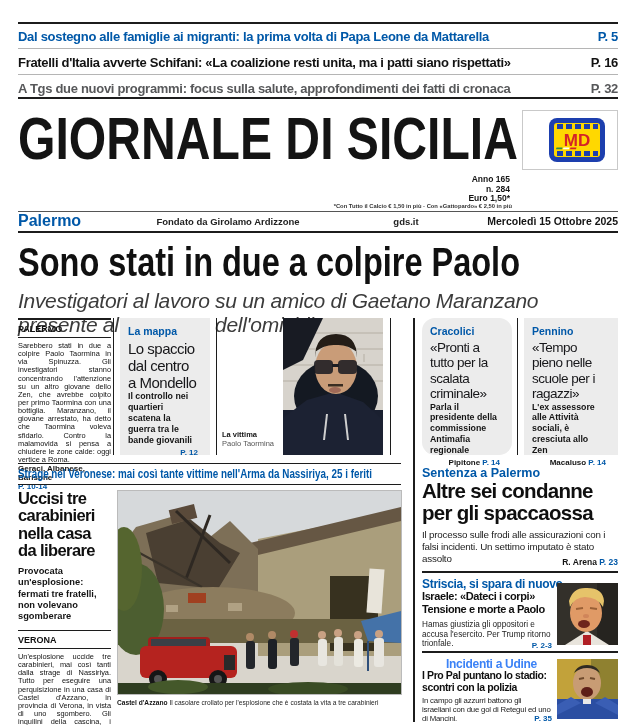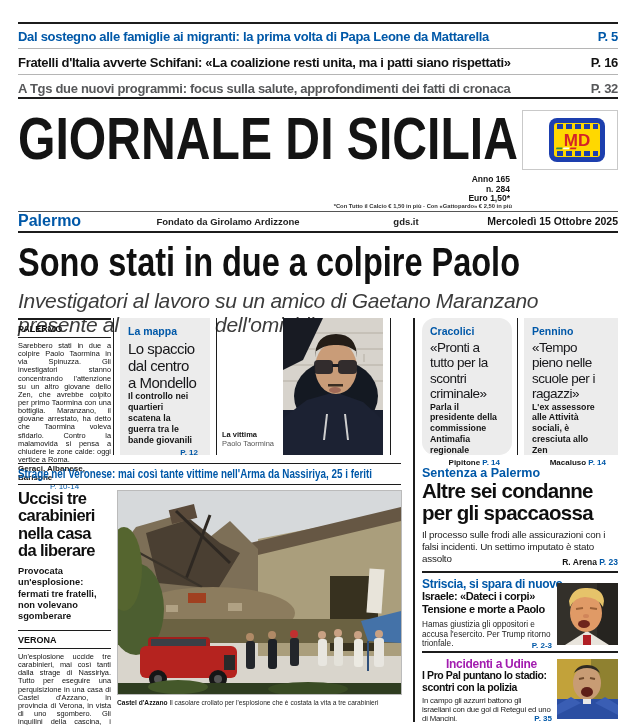--- a/index.html
+++ b/index.html
@@ -15,21 +15,21 @@
   .graybox{position:absolute;background:#ececec;box-sizing:border-box;padding:7px 12px 6px 8px;display:flex;flex-direction:column;}
   .box-kicker{font-size:10.5px;font-weight:bold;color:#0058a8;}
   .box-title{font-size:13.5px;line-height:1.14;letter-spacing:-0.5px;color:#17171a;margin-top:3px;}
   .box-sub{font-weight:bold;font-size:8.8px;line-height:1.25;color:#141414;margin-top:auto;}
   .box-byline{font-size:8px;text-align:right;margin-top:2px;}
   .box-byline .name{font-weight:bold;color:#141414;}
   .box-byline .pg{font-weight:bold;color:#0058a8;}
   .body-sm{font-size:7.4px;line-height:1.1;text-align:justify;color:#111;}
   .col-kicker{border-top:2px solid #1c1c1c;border-bottom:1px solid #1c1c1c;font-size:9px;font-weight:bold;color:#111;padding:4px 0 3px 0;}
   .byline-right{font-size:8px;font-weight:bold;text-align:left;color:#141414;}
-  .page-right{font-size:8px;font-weight:normal;text-align:center;color:#0058a8;}
+  .page-right{font-size:8px;font-weight:bold;text-align:left;color:#0058a8;}
   svg text{font-family:"Liberation Sans","DejaVu Sans",sans-serif;}
 </style>
 </head>
 <body>
 
 <div id="page">
 
   <div class="hrule" style="left:18px;top:22px;width:600px;height:2px;"></div>
 
   <div class="teaser-row" style="top:24px;color:#0058a8;">
@@ -139,21 +139,21 @@
     <ellipse cx="52" cy="72" rx="6" ry="3" fill="#a06a58"></ellipse>
     <line x1="44" y1="96" x2="41" y2="122" stroke="#cfcfcf" stroke-width="2"></line>
     <line x1="62" y1="96" x2="65" y2="122" stroke="#cfcfcf" stroke-width="2"></line>
   </svg>
   <div class="vrule" style="left:390px;top:318px;height:137px;"></div>
 
   <div class="vrule" style="left:413px;top:318px;height:404px;width:2px;"></div>
 
   <div class="graybox" style="left:422px;top:318px;width:90px;height:137px;border-radius:13px;">
     <div class="box-kicker">Cracolici</div>
-    <div class="box-title">«Pronti a tutto per la scontri criminale»</div>
+    <div class="box-title">«Pronti a tutto per la scalata criminale»</div>
     <div class="box-sub">Parla il presidente della commissione Antimafia regionale</div>
     <div class="box-byline"><span class="name">Pipitone</span> <span class="pg">P. 14</span></div>
   </div>
   <div class="vrule" style="left:517px;top:318px;height:137px;"></div>
 
   <div class="graybox" style="left:524px;top:318px;width:94px;height:137px;">
     <div class="box-kicker">Pennino</div>
     <div class="box-title">«Tempo pieno nelle scuole per i ragazzi»</div>
     <div class="box-sub">L'ex assessore alle Attività sociali, è cresciuta allo Zen</div>
     <div class="box-byline"><span class="name">Macaluso</span> <span class="pg">P. 14</span></div>
@@ -246,21 +246,21 @@
     <rect x="26" y="52" width="8" height="10" fill="#b01f24"></rect>
     <ellipse cx="29" cy="30" rx="16" ry="19" fill="#e09a66"></ellipse>
     <path d="M12,18 Q16,4 30,5 Q46,5 47,18 L46,24 Q40,14 28,14 Q18,14 13,24 Z" fill="#e6c36a"></path>
     <ellipse cx="27" cy="41" rx="6" ry="4" fill="#6e241c"></ellipse>
     <line x1="19" y1="26" x2="26" y2="25" stroke="#9a6036" stroke-width="2"></line>
     <line x1="33" y1="25" x2="40" y2="26" stroke="#9a6036" stroke-width="2"></line>
     <ellipse cx="29" cy="33" rx="3" ry="2" fill="#d0855a"></ellipse>
   </svg>
   <div class="hrule" style="left:422px;top:651px;width:196px;height:1.5px;"></div>
 
-  <div class="abs" style="left:422px;top:657px;font-size:12px;font-weight:bold;color:#a21caf;letter-spacing:-0.3px;padding-left:24px;">Incidenti a Udine</div>
+  <div class="abs" style="left:422px;top:657px;font-size:12px;font-weight:bold;color:#3b82f6;letter-spacing:-0.3px;padding-left:24px;">Incidenti a Udine</div>
   <div class="abs" style="left:422px;top:669px;width:136px;font-size:10.5px;font-weight:bold;line-height:1.18;letter-spacing:-0.4px;color:#0f0f0f;">I Pro Pal puntano lo stadio: scontri con la polizia</div>
   <div class="abs" style="left:422px;top:696px;width:130px;font-size:7.8px;line-height:1.18;color:#1c1c1c;letter-spacing:-0.2px;">In campo gli azzurri battono gli israeliani con due gol di Retegui ed uno di Mancini.</div>
   <div class="abs" style="left:422px;top:714px;width:130px;text-align:right;font-size:8px;font-weight:bold;color:#0058a8;">P. 35</div>
   <svg class="abs" style="left:557px;top:659px;" width="61" height="60">
     <rect width="61" height="60" fill="#c2a23a"></rect>
     <rect x="34" width="27" height="60" fill="#8f8130"></rect>
     <rect x="0" y="40" width="61" height="20" fill="#2b4ea2"></rect>
     <polygon points="0,46 14,38 24,44 0,56" fill="#3a5eb4"></polygon>
     <polygon points="61,46 48,38 38,44 61,56" fill="#3a5eb4"></polygon>
     <ellipse cx="30" cy="24" rx="14" ry="17" fill="#c89c74"></ellipse>

